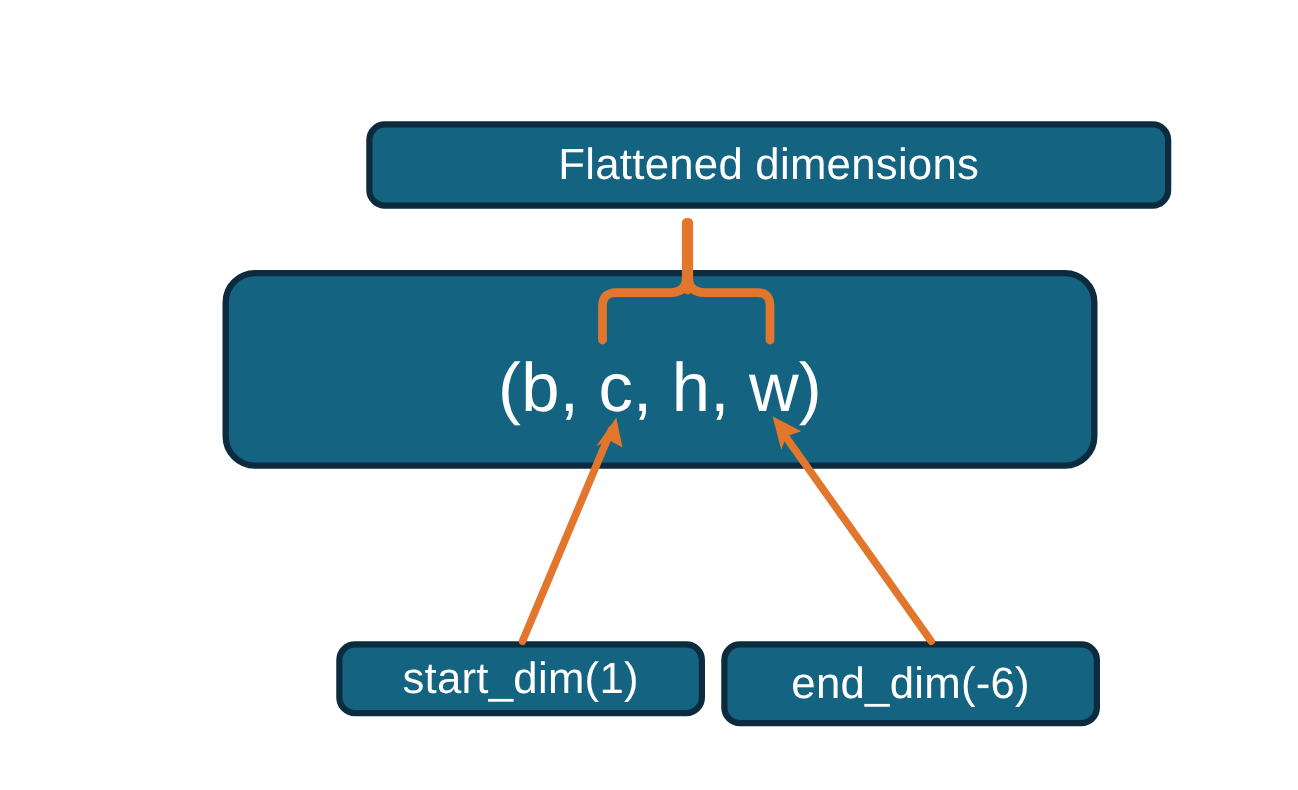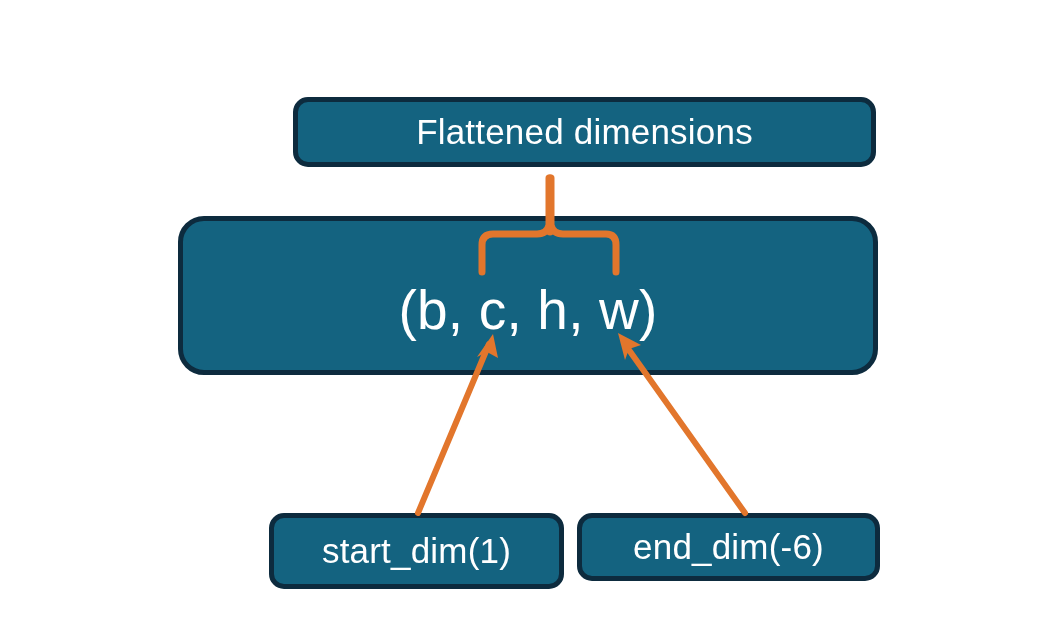--- a/index.html
+++ b/index.html
@@ -30,42 +30,42 @@
     color: #ffffff;
     font-family: "Liberation Sans", sans-serif;
     font-weight: 400;
     letter-spacing: 0.2px;
     white-space: nowrap;
     user-select: none;
   }
   #node-flattened {
     left: 293px;
     top: 97px;
-    width: 583px;
+    width: 644px;
     height: 70px;
     border-radius: 15px;
     font-size: 35px;
   }
   #node-shape {
     left: 178px;
     top: 216px;
     width: 700px;
     height: 159px;
     border-radius: 26px;
     font-size: 55px;
   }
   #node-shape .node-label {
     position: relative;
     top: 14px;
   }
   #node-start {
     left: 269px;
     top: 513px;
     width: 295px;
-    height: 76px;
+    height: 60px;
     border-radius: 15px;
     font-size: 35px;
   }
   #node-end {
     left: 577px;
     top: 513px;
     width: 303px;
     height: 68px;
     border-radius: 15px;
     font-size: 35px;

